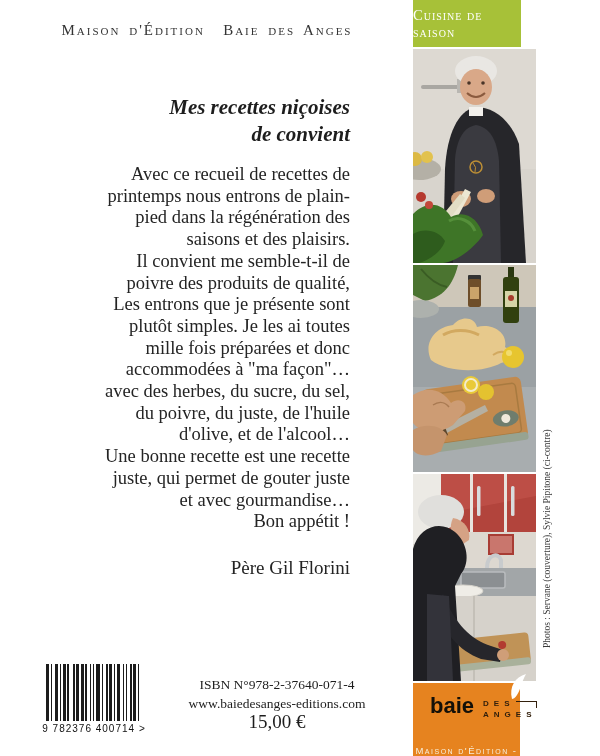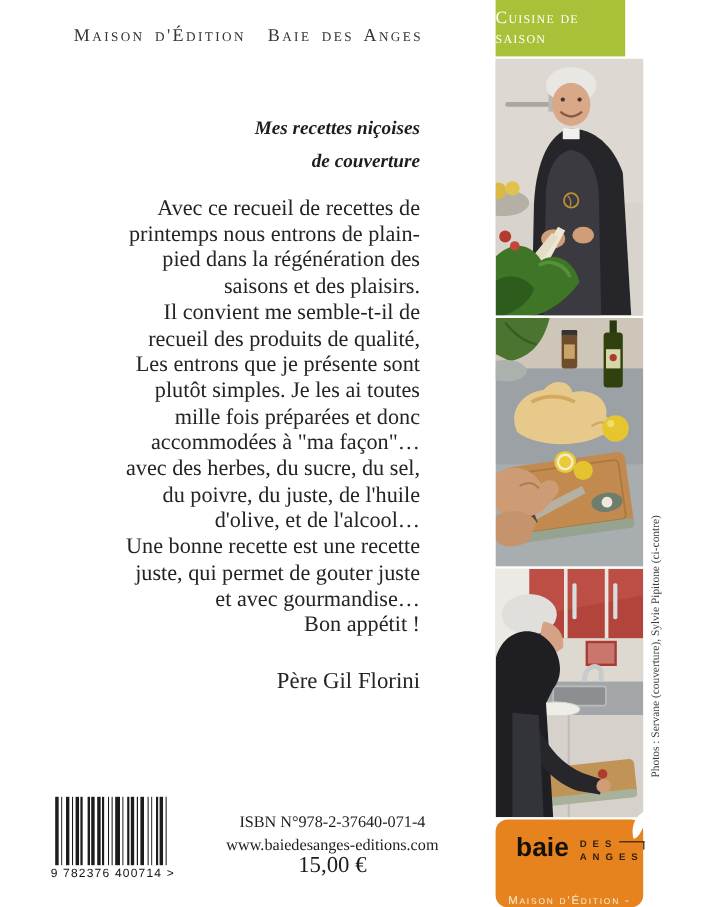--- a/index.html
+++ b/index.html
@@ -11,43 +11,43 @@
   }
   
   .publisher{
     position:absolute;left:40px;top:22px;width:292px;
     text-align:center;font-variant:small-caps;
     font-size:15px;letter-spacing:2px;word-spacing:3px;color:#343434;margin-left:21px;
   }
   .title-block{
     position:absolute;left:40px;top:94px;width:310px;
     text-align:right;font-style:italic;font-weight:bold;
-    font-size:16px;line-height:27px;color:#1d1d1d;
+    font-size:21px;line-height:27px;color:#1d1d1d;
   }
   .body-block{
     position:absolute;left:30px;top:164px;width:320px;
     text-align:right;font-size:18.5px;line-height:21.7px;color:#242424;
   }
   .body-block .line{white-space:nowrap;}
   .signature{margin-top:24px;font-size:19px;}
   
   .banner{
     position:absolute;left:413px;top:0;width:108px;height:47px;
     background:#a7c138;display:flex;align-items:center;justify-content:center;
     color:#fff;font-variant:small-caps;font-size:14.5px;letter-spacing:1px;
   }
   .photo{position:absolute;left:413px;width:123px;overflow:hidden;background:#cfccc6;}
   .photo svg{display:block;}
   .photo1{top:49px;height:214px;}
   .photo2{top:265px;height:207px;}
   .photo3{top:474px;height:207px;}
   
   .logo{
-    position:absolute;left:413px;top:683px;width:123px;height:73px;
-    background:#e6831f;font-family:"Liberation Sans", sans-serif;border-radius:10px;
+    position:absolute;left:413px;top:683px;width:107px;height:73px;
+    background:#e6831f;font-family:"Liberation Sans", sans-serif;
   }
   .logo-row{display:flex;align-items:flex-start;padding:13px 0 0 17px;}
   .logo-word{position:relative;font-weight:bold;font-size:22px;line-height:20px;color:#141008;letter-spacing:0;}
   .logo-feather{position:absolute;right:-7px;top:-9px;}
   .logo-right{margin-left:9px;padding-top:3px;color:#33200c;}
   .logo-des-row{display:flex;align-items:flex-start;}
   .logo-des,.logo-anges{font-size:8px;font-weight:bold;letter-spacing:5px;line-height:9px;}
   .logo-anges{margin-top:2px;}
   .corner-mark{display:inline-block;width:20px;height:6px;
     border-top:1px solid #33200c;border-right:1px solid #33200c;margin-left:2px;margin-top:2px;}
@@ -82,30 +82,30 @@
 <body>
 
 <div class="publisher">Maison d'Édition  Baie des Anges</div>
 
 <div class="banner">
   <span>Cuisine de saison</span>
 </div>
 
 <div class="title-block">
   <div>Mes recettes niçoises</div>
-  <div>de couverture</div>
+  <div>de convient</div>
 </div>
 
 <div class="body-block">
   <div class="line">Avec ce recueil de recettes de</div>
   <div class="line">printemps nous entrons de plain-</div>
   <div class="line">pied dans la régénération des</div>
   <div class="line">saisons et des plaisirs.</div>
   <div class="line">Il convient me semble-t-il de</div>
-  <div class="line">recueil des produits de qualité,</div>
+  <div class="line">poivre des produits de qualité,</div>
   <div class="line">Les entrons que je présente sont</div>
   <div class="line">plutôt simples. Je les ai toutes</div>
   <div class="line">mille fois préparées et donc</div>
   <div class="line">accommodées à "ma façon"…</div>
   <div class="line">avec des herbes, du sucre, du sel,</div>
   <div class="line">du poivre, du juste, de l'huile</div>
   <div class="line">d'olive, et de l'alcool…</div>
   <div class="line">Une bonne recette est une recette</div>
   <div class="line">juste, qui permet de gouter juste</div>
   <div class="line">et avec gourmandise…</div>

